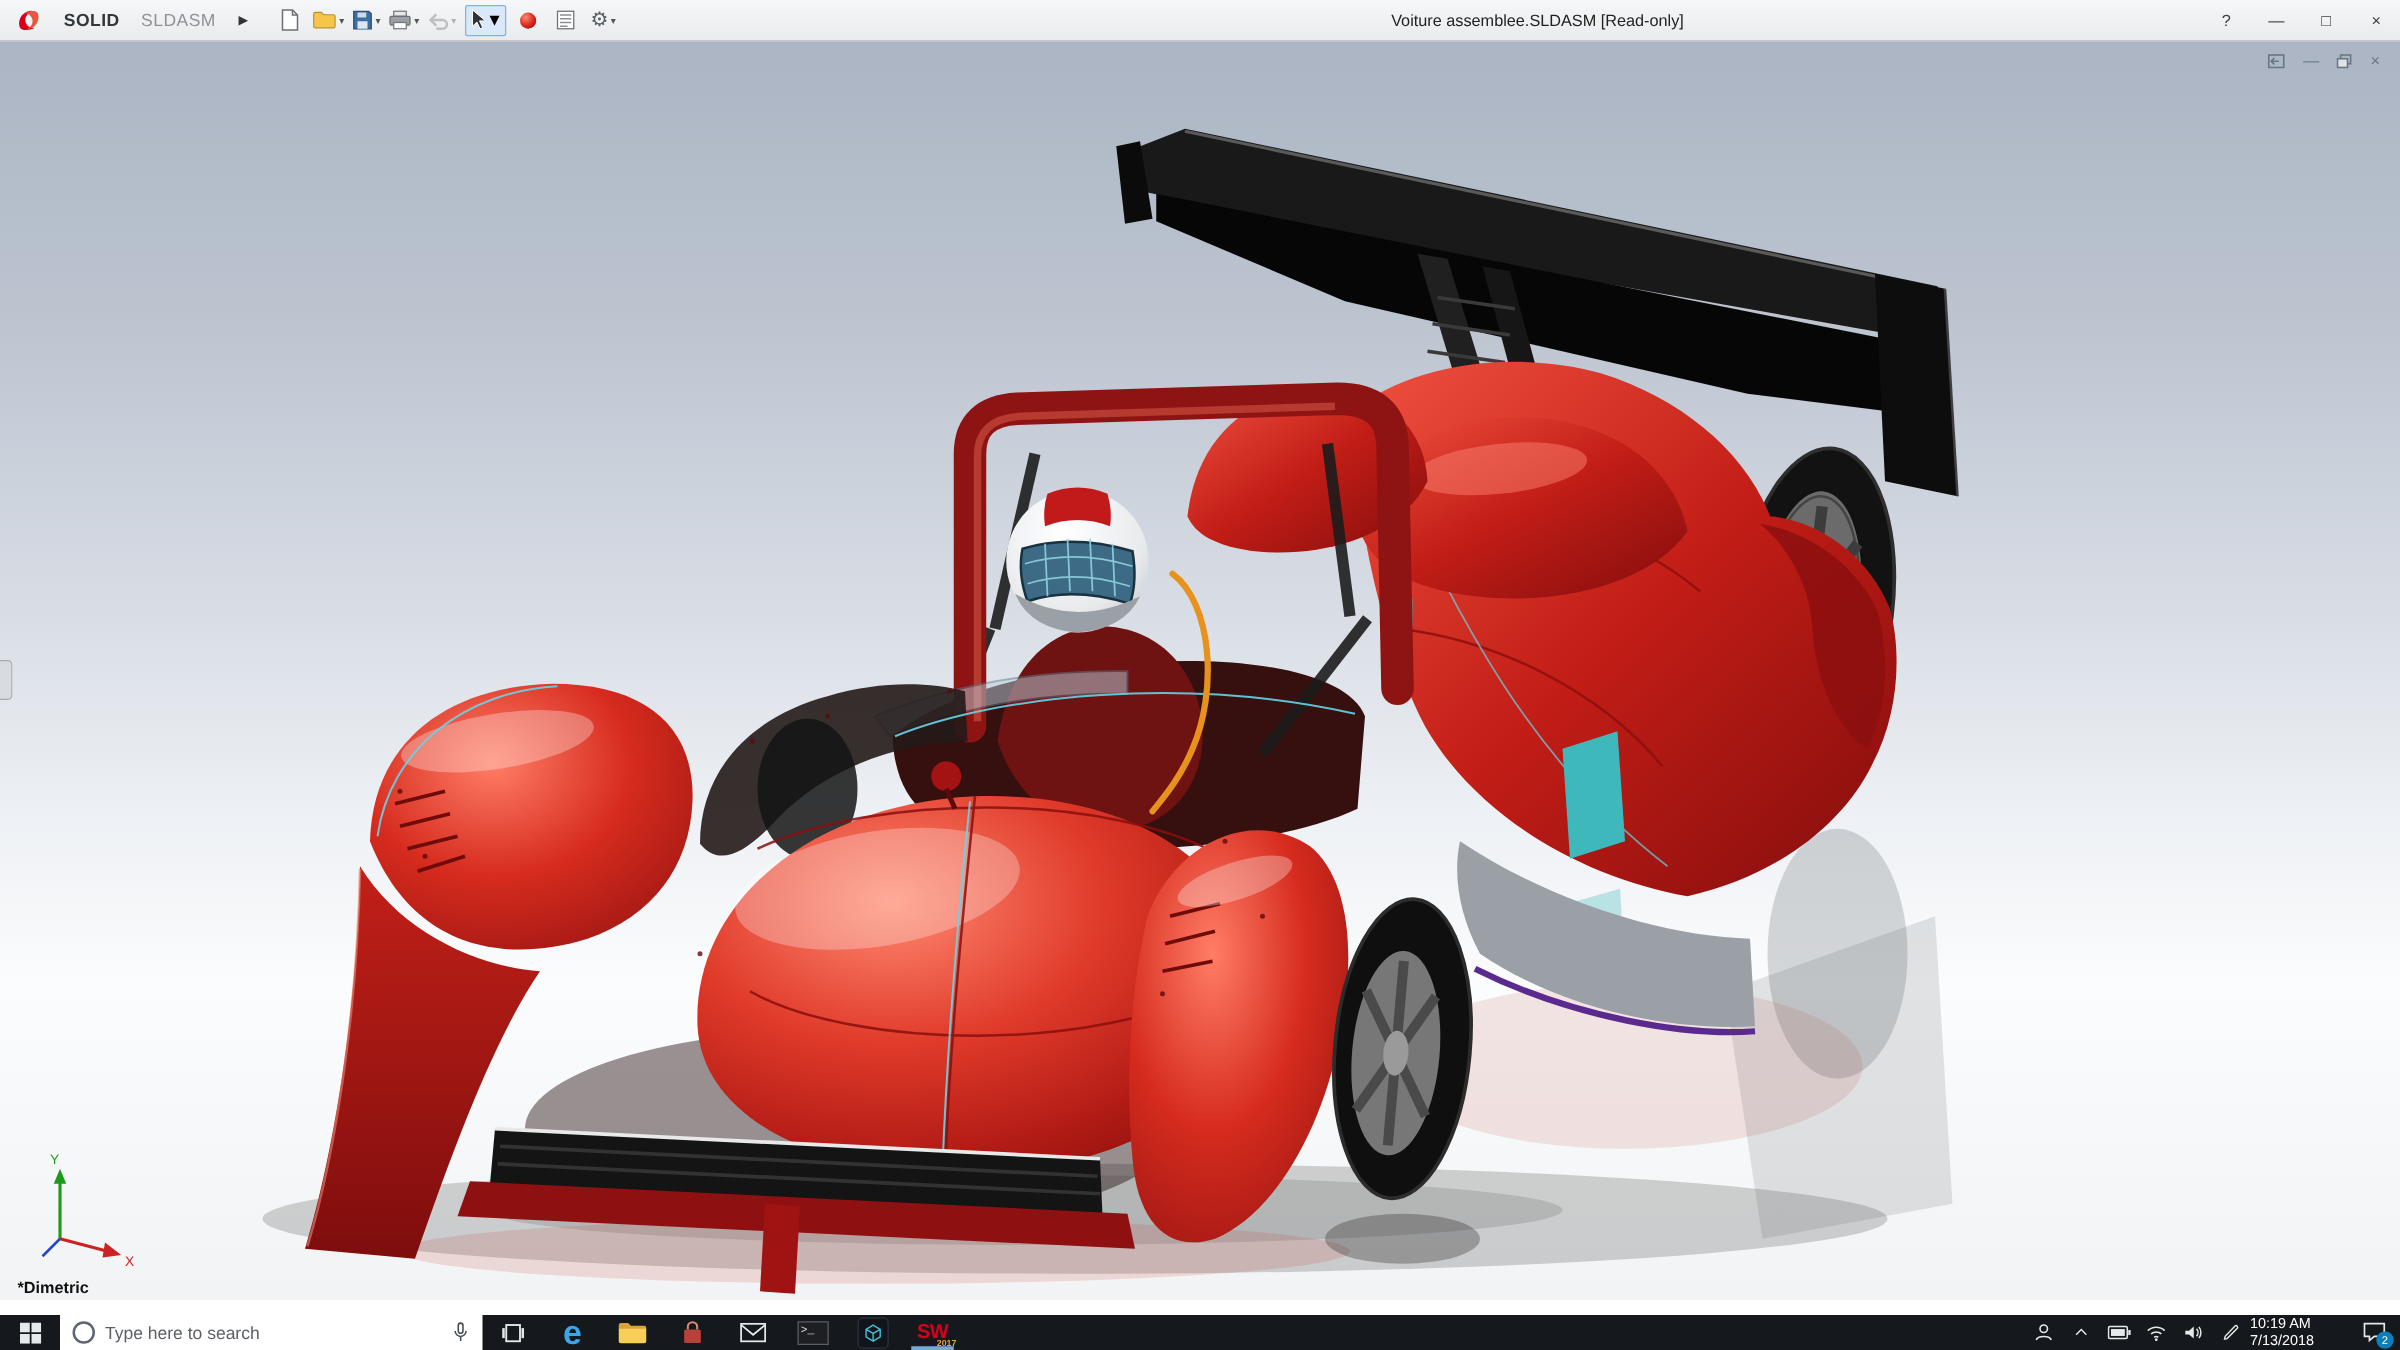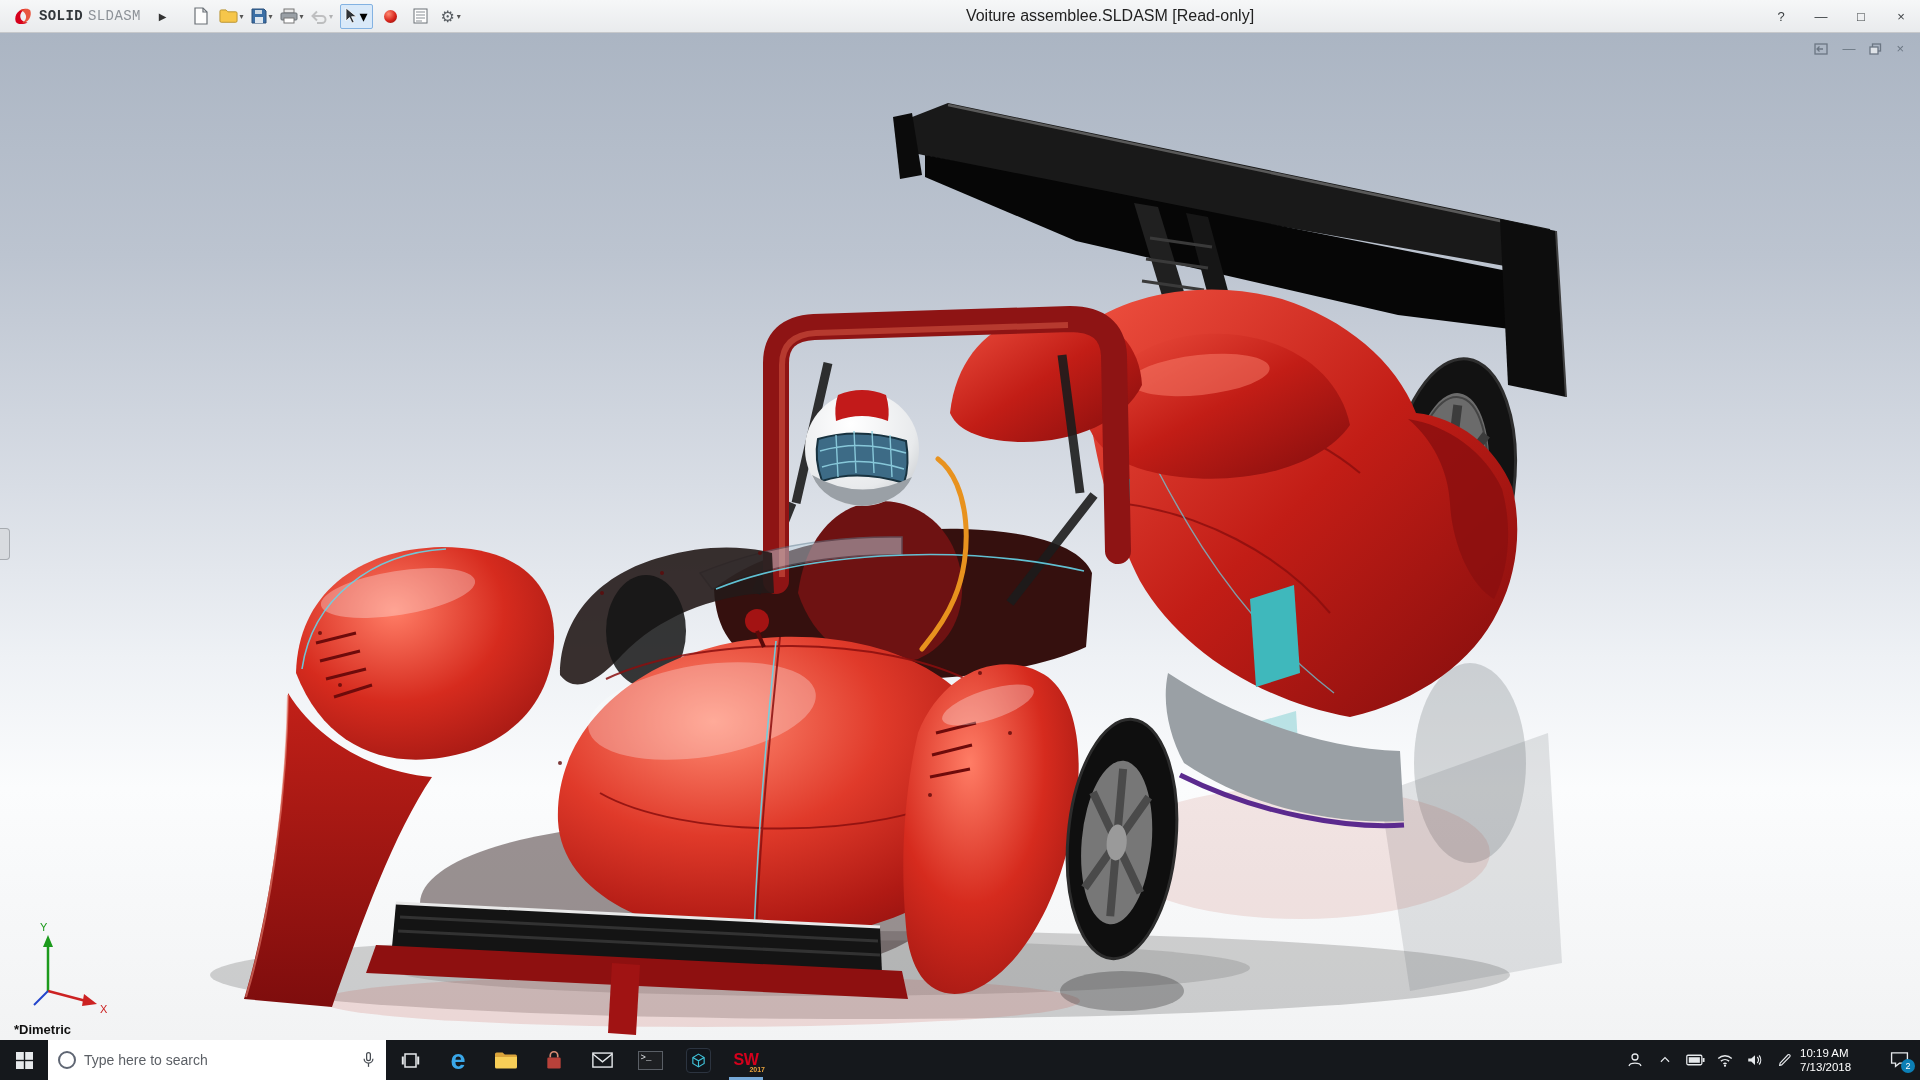--- a/index.html
+++ b/index.html
@@ -6,33 +6,33 @@
   html,body { width:1920px; height:1080px; overflow:hidden; font-family:"Liberation Sans", sans-serif; background:#fff; }
   body { position:relative; }
 
   
   .titlebar{
     position:absolute; top:0; left:0; width:1920px; height:33px;
     background:linear-gradient(#f6f7f8,#e9ebed);
     border-bottom:1px solid #c6c8cb;
     display:flex; align-items:center; z-index:30;
   }
-  .brand{ display:flex; align-items:center; gap:5px; padding:0 10px 0 12px;font-family:Liberation Mono, monospace; }
+  .brand{ display:flex; align-items:center; gap:17px; padding:0 10px 0 12px; }
   .brand-bold{ font-size:14px; font-weight:700; color:#32373b; letter-spacing:.4px; }
   .brand-light{ font-size:14px; font-weight:400; color:#8d9298; letter-spacing:.4px; }
   .flyout{ font-size:10px; color:#333; padding:4px 8px; cursor:pointer; }
   .toolbar{ display:flex; align-items:center; gap:6px; margin-left:14px; }
   .tbtn{ height:26px; min-width:24px; display:flex; align-items:center; justify-content:center; gap:2px; border-radius:2px; }
   .tbtn .dd{ font-size:8px; color:#555; }
   .tbtn.disabled{ opacity:.4; }
   .select-group{ display:flex; align-items:center; gap:2px; border:1px solid #83b2e2; background:#d9e9f9; height:25px; padding:0 4px; border-radius:2px; }
   .gear-glyph{ font-size:16px; color:#5a5f64; }
   .doc-title{
-    position:absolute; left:1110px; top:50%; transform:translate(-50%,-50%);
-    font-size:16px; color:#222; white-space:nowrap;
+    position:absolute; left:1230px; top:50%; transform:translate(-50%,-50%);
+    font-size:13px; color:#222; white-space:nowrap;
   }
   .win-controls{ position:absolute; right:10px; top:0; height:33px; display:flex; align-items:center; gap:22px; }
   .win-controls span{ font-size:13px; color:#3c4043; width:18px; text-align:center; cursor:pointer; }
 
   
   .viewport{
     position:absolute; top:33px; left:0; width:1920px; height:1007px;
     background:linear-gradient(180deg,#abb5c3 0%, #bcc4d0 22%, #d8dde5 45%, #eef1f5 62%, #fbfcfd 75%, #f2f3f4 100%);
     overflow:hidden;
   }
@@ -47,21 +47,21 @@
     position:absolute; left:14px; bottom:3px; font-size:13px; font-weight:600; color:#101010; z-index:5;margin-top:15px;
   }
   .fm-tab{
     position:absolute; left:0; top:495px; width:10px; height:32px;
     background:#d8dbdf; border:1px solid #a7abb0; border-left:none;
     border-radius:0 4px 4px 0; cursor:pointer; z-index:5;
   }
 
   
   .taskbar{
-    position:absolute; bottom:0; left:0; width:1920px; height:40px;
+    position:absolute; bottom:0; left:0; width:1920px; height:28px;
     background:#15181c; display:flex; align-items:stretch; z-index:40;
   }
   .start{ width:48px; display:flex; align-items:center; justify-content:center; cursor:pointer; }
   .searchbox{
     width:338px; background:#ffffff; display:flex; align-items:center; gap:8px; padding:0 10px; cursor:text;
   }
   .cortana-ring{ width:18px; height:18px; border:2px solid #5f6673; border-radius:50%; flex:0 0 auto; }
   .searchbox input{
     flex:1; border:none; outline:none; font-size:14px; color:#333; background:transparent;
     font-family:"Liberation Sans", sans-serif;

